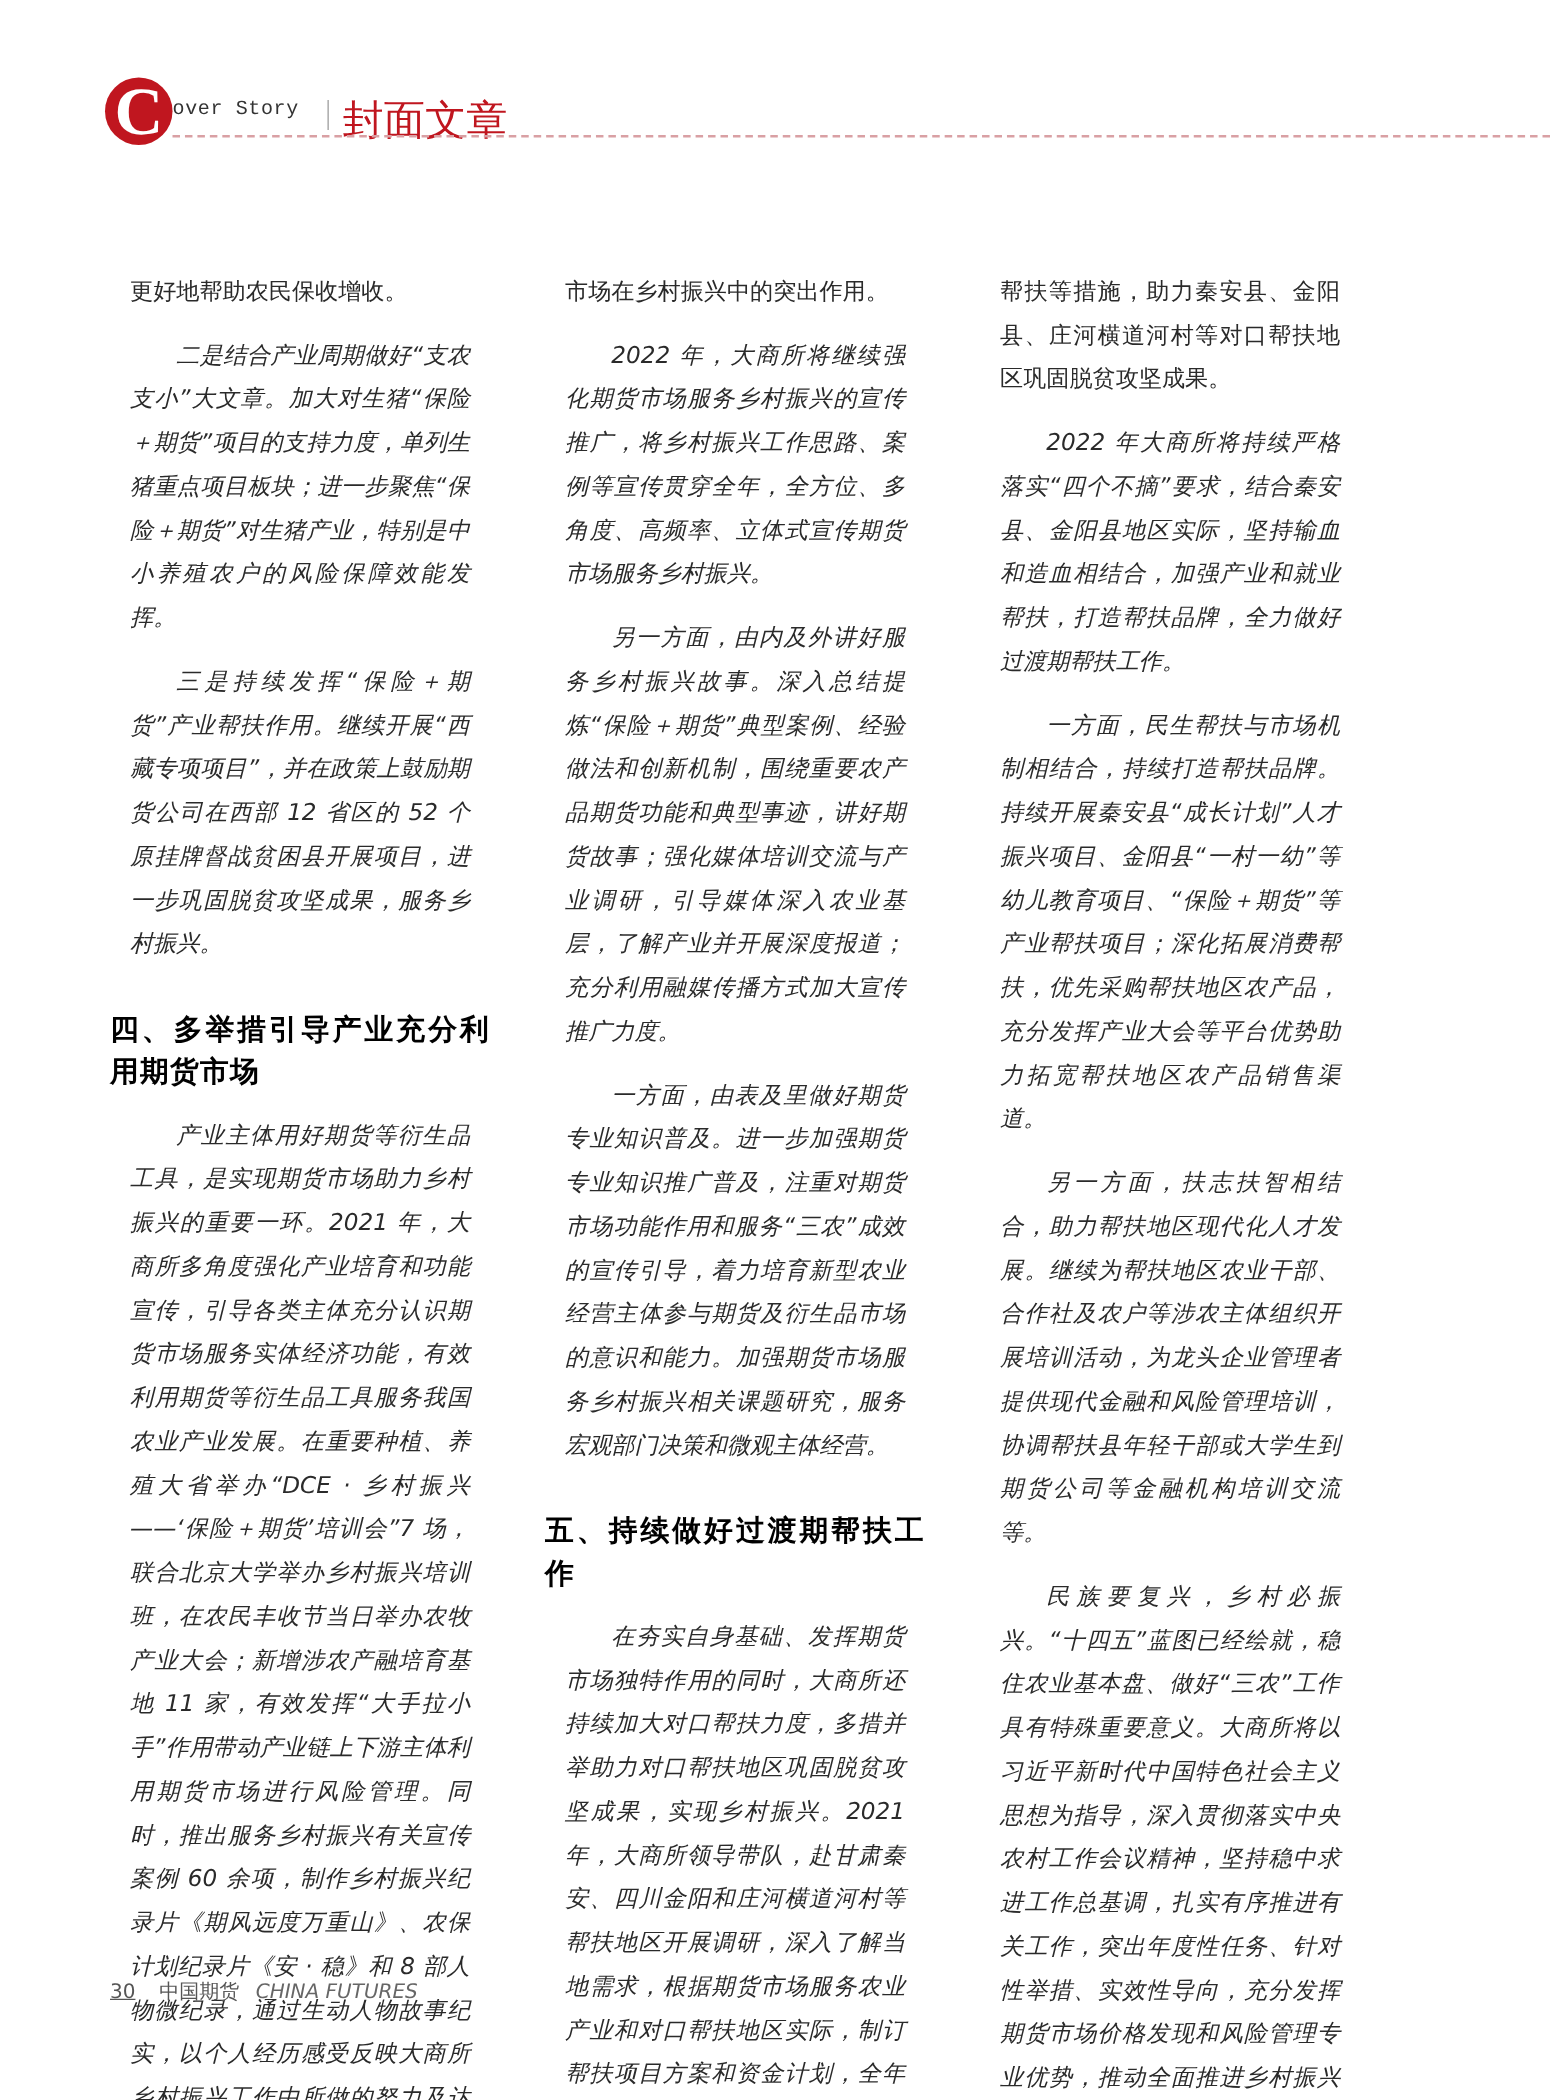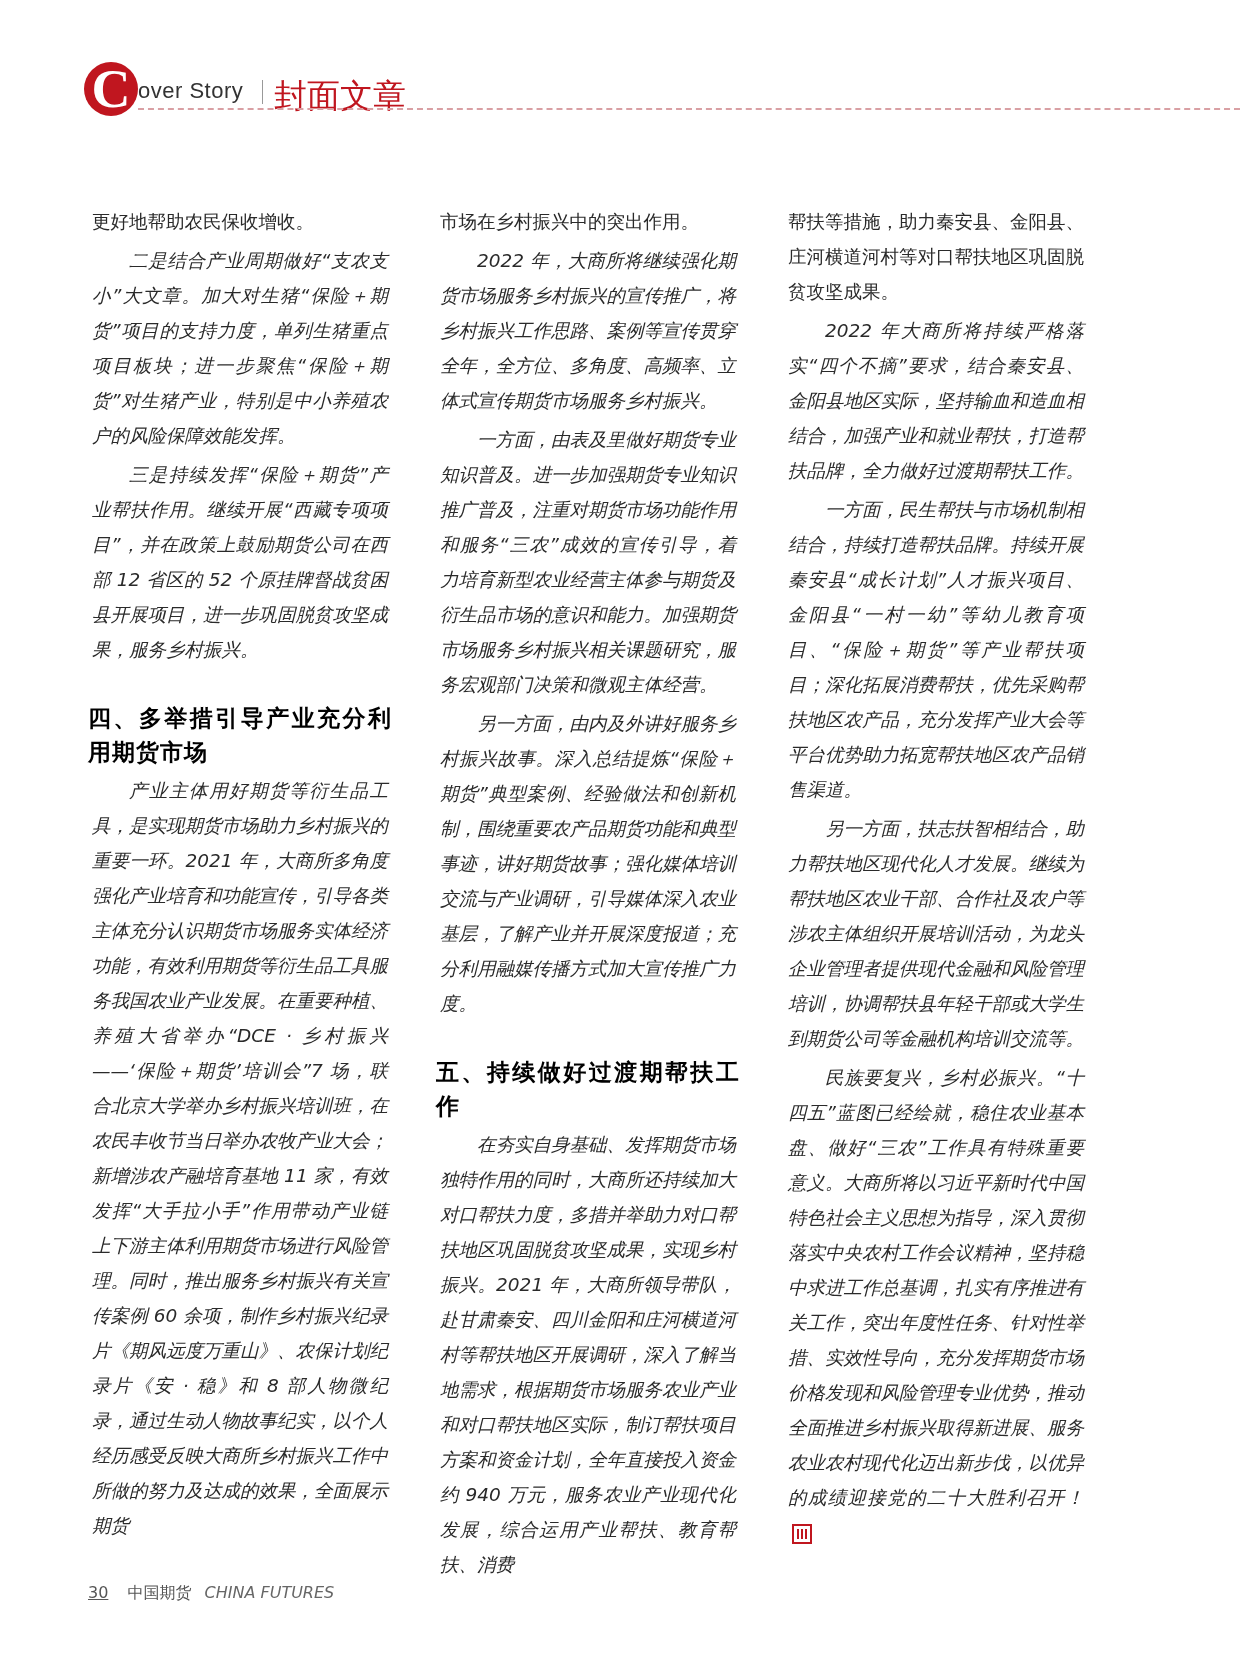--- a/index.html
+++ b/index.html
@@ -2,30 +2,30 @@
 <html><head>
 <meta charset="utf-8">
 <style>
   html, body { margin: 0; padding: 0; background: #ffffff; }
   body { width: 1240px; height: 1680px; position: relative; overflow: hidden;
          font-family: "DejaVu Serif", "Liberation Serif", serif; color: #222; }
   .header { position: absolute; left: 84px; top: 58px; width: 1156px; height: 60px; }
   .logo-c { position: absolute; left: 0; top: 4px; width: 54px; height: 54px; border-radius: 50%;
             background: #c0161f; color: #fff; font-family: "Liberation Serif", serif; font-size: 54px;
             line-height: 54px; text-align: center; font-weight: bold; }
-  .logo-rest { position: absolute; left: 54px; top: 20px; font-family: Liberation Sans, sans-serif;
-               font-size: 22px; color: #333; letter-spacing: 0.5px; }
+  .logo-rest { position: absolute; left: 54px; top: 20px; font-family: Liberation Mono, monospace;
+               font-size: 16px; color: #333; letter-spacing: 0.5px; }
   .logo-sep { position: absolute; left: 178px; top: 22px; width: 1px; height: 24px; background: #999; }
   .logo-cn { position: absolute; left: 190px; top: 16px; font-family: "DejaVu Sans", sans-serif;
              font-size: 33px; color: #c0161f; }
   .header-rule { position: absolute; left: 54px; top: 50px; right: 0; border-top: 2px dashed #d9a0a4; }
 
   .col { position: absolute; top: 200px; width: 304px; font-size: 18.5px; line-height: 35px;
          text-align: justify; font-family: "DejaVu Sans", sans-serif; color: #2a2a2a; }
-  .col p { margin: 4px; }
+  .col p { margin: 16px; }
   .col p.indent { text-indent: 2em; font-style: italic; }
   .col1 { left: 88px; }
   .col2 { left: 436px; }
   .col3 { left: 784px; }
   .heading { font-family: "DejaVu Sans", sans-serif; font-size: 23px; font-weight: bold; line-height: 34px;
              margin: 34px 0 0 0; color: #000000; letter-spacing: 1px; }
   .end-mark { display: inline-block; width: 16px; height: 16px; border: 2px solid #c0161f; background: #fff;
               vertical-align: middle; margin-left: 4px; position: relative; }
   .end-mark::after { content: ""; position: absolute; left: 3px; top: 3px; width: 10px; height: 10px;
                      background: repeating-linear-gradient(90deg, #c0161f 0 2px, #fff 2px 4px); }
@@ -49,22 +49,22 @@
 <div class="col col1">
     <p class=""><span>更好地帮助农民保收增收。</span></p>
     <p class="indent"><span>二是结合产业周期做好“支农支小”大文章。加大对生猪“保险＋期货”项目的支持力度，单列生猪重点项目板块；进一步聚焦“保险＋期货”对生猪产业，特别是中小养殖农户的风险保障效能发挥。</span></p>
     <p class="indent"><span>三是持续发挥“保险＋期货”产业帮扶作用。继续开展“西藏专项项目”，并在政策上鼓励期货公司在西部 12 省区的 52 个原挂牌督战贫困县开展项目，进一步巩固脱贫攻坚成果，服务乡村振兴。</span></p>
     <h2 class="heading"><span>四、多举措引导产业充分利用期货市场</span></h2>
     <p class="indent"><span>产业主体用好期货等衍生品工具，是实现期货市场助力乡村振兴的重要一环。2021 年，大商所多角度强化产业培育和功能宣传，引导各类主体充分认识期货市场服务实体经济功能，有效利用期货等衍生品工具服务我国农业产业发展。在重要种植、养殖大省举办“DCE · 乡村振兴——‘保险＋期货’培训会”7 场，联合北京大学举办乡村振兴培训班，在农民丰收节当日举办农牧产业大会；新增涉农产融培育基地 11 家，有效发挥“大手拉小手”作用带动产业链上下游主体利用期货市场进行风险管理。同时，推出服务乡村振兴有关宣传案例 60 余项，制作乡村振兴纪录片《期风远度万重山》、农保计划纪录片《安 · 稳》和 8 部人物微纪录，通过生动人物故事纪实，以个人经历感受反映大商所乡村振兴工作中所做的努力及达成的效果，全面展示期货</span></p>
   </div>
 <div class="col col2">
     <p class=""><span>市场在乡村振兴中的突出作用。</span></p>
     <p class="indent"><span>2022 年，大商所将继续强化期货市场服务乡村振兴的宣传推广，将乡村振兴工作思路、案例等宣传贯穿全年，全方位、多角度、高频率、立体式宣传期货市场服务乡村振兴。</span></p>
+    <p class="indent"><span>另一方面，由内及外讲好服务乡村振兴故事。深入总结提炼“保险＋期货”典型案例、经验做法和创新机制，围绕重要农产品期货功能和典型事迹，讲好期货故事；强化媒体培训交流与产业调研，引导媒体深入农业基层，了解产业并开展深度报道；充分利用融媒传播方式加大宣传推广力度。</span></p>
     <p class="indent"><span>一方面，由表及里做好期货专业知识普及。进一步加强期货专业知识推广普及，注重对期货市场功能作用和服务“三农”成效的宣传引导，着力培育新型农业经营主体参与期货及衍生品市场的意识和能力。加强期货市场服务乡村振兴相关课题研究，服务宏观部门决策和微观主体经营。</span></p>
-    <p class="indent"><span>另一方面，由内及外讲好服务乡村振兴故事。深入总结提炼“保险＋期货”典型案例、经验做法和创新机制，围绕重要农产品期货功能和典型事迹，讲好期货故事；强化媒体培训交流与产业调研，引导媒体深入农业基层，了解产业并开展深度报道；充分利用融媒传播方式加大宣传推广力度。</span></p>
     <h2 class="heading"><span>五、持续做好过渡期帮扶工作</span></h2>
     <p class="indent"><span>在夯实自身基础、发挥期货市场独特作用的同时，大商所还持续加大对口帮扶力度，多措并举助力对口帮扶地区巩固脱贫攻坚成果，实现乡村振兴。2021 年，大商所领导带队，赴甘肃秦安、四川金阳和庄河横道河村等帮扶地区开展调研，深入了解当地需求，根据期货市场服务农业产业和对口帮扶地区实际，制订帮扶项目方案和资金计划，全年直接投入资金约 940 万元，服务农业产业现代化发展，综合运用产业帮扶、教育帮扶、消费</span></p>
   </div>
 <div class="col col3">
     <p class=""><span>帮扶等措施，助力秦安县、金阳县、庄河横道河村等对口帮扶地区巩固脱贫攻坚成果。</span></p>
     <p class="indent"><span>2022 年大商所将持续严格落实“四个不摘”要求，结合秦安县、金阳县地区实际，坚持输血和造血相结合，加强产业和就业帮扶，打造帮扶品牌，全力做好过渡期帮扶工作。</span></p>
     <p class="indent"><span>一方面，民生帮扶与市场机制相结合，持续打造帮扶品牌。持续开展秦安县“成长计划”人才振兴项目、金阳县“一村一幼”等幼儿教育项目、“保险＋期货”等产业帮扶项目；深化拓展消费帮扶，优先采购帮扶地区农产品，充分发挥产业大会等平台优势助力拓宽帮扶地区农产品销售渠道。</span></p>
     <p class="indent"><span>另一方面，扶志扶智相结合，助力帮扶地区现代化人才发展。继续为帮扶地区农业干部、合作社及农户等涉农主体组织开展培训活动，为龙头企业管理者提供现代金融和风险管理培训，协调帮扶县年轻干部或大学生到期货公司等金融机构培训交流等。</span></p>
     <p class="indent"><span>民族要复兴，乡村必振兴。“十四五”蓝图已经绘就，稳住农业基本盘、做好“三农”工作具有特殊重要意义。大商所将以习近平新时代中国特色社会主义思想为指导，深入贯彻落实中央农村工作会议精神，坚持稳中求进工作总基调，扎实有序推进有关工作，突出年度性任务、针对性举措、实效性导向，充分发挥期货市场价格发现和风险管理专业优势，推动全面推进乡村振兴取得新进展、服务农业农村现代化迈出新步伐，以优异的成绩迎接党的二十大胜利召开！</span><span class="end-mark"></span></p>
   </div>

